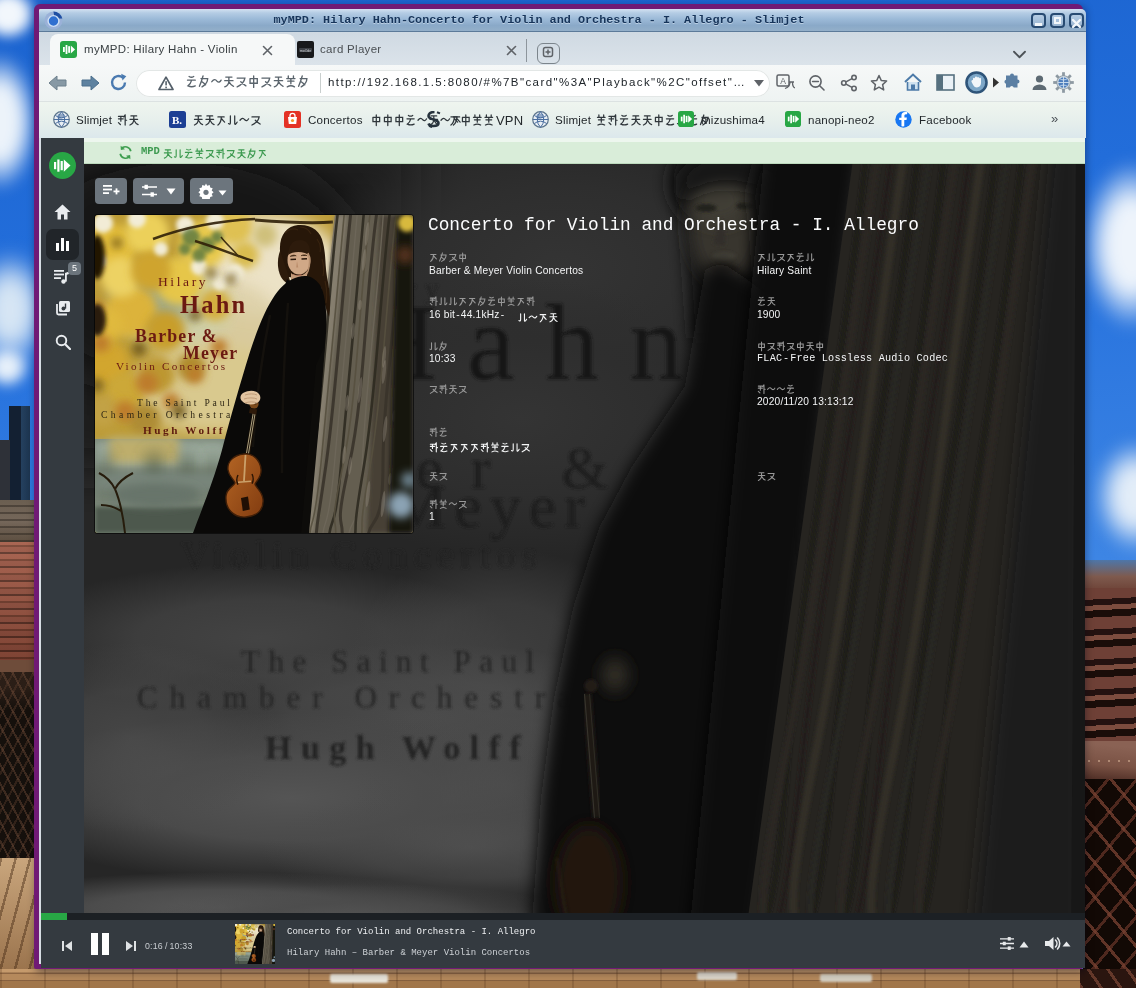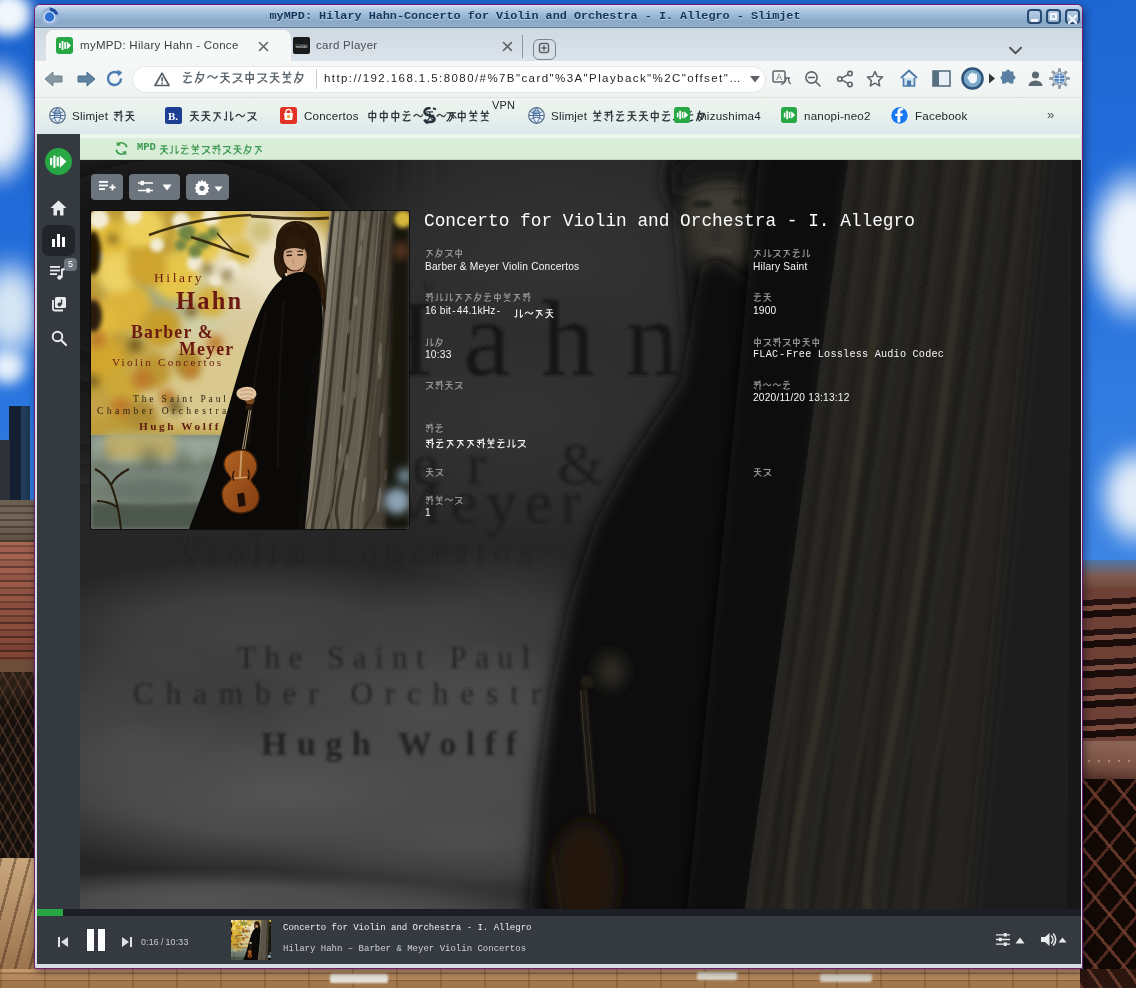--- a/index.html
+++ b/index.html
@@ -48,21 +48,21 @@
  repeating-linear-gradient(50deg,rgba(122,66,50,.75) 0 3px,transparent 3px 22px),
  repeating-linear-gradient(-50deg,rgba(98,50,38,.75) 0 3px,transparent 3px 22px)"></div>
 
 <div class="abs" style="left:0;top:969px;width:1136px;height:19px;background:#b08257;background-image:
  repeating-linear-gradient(90deg,rgba(70,40,18,.2) 0 2px,transparent 2px 44px),linear-gradient(180deg,#c59a6c 0 3px,rgba(40,20,8,.25) 4px 5px,#b5895c 5px 11px,rgba(40,20,8,.3) 11px 12px,#a1764a 12px 19px)"></div>
 <div class="abs" style="left:330px;top:974px;width:58px;height:9px;background:#e8e4da;border-radius:2px;filter:blur(1px)"></div>
 <div class="abs" style="left:697px;top:972px;width:40px;height:8px;background:#ded8cc;border-radius:2px;filter:blur(1px)"></div>
 <div class="abs" style="left:820px;top:974px;width:52px;height:8px;background:#d5cfc2;border-radius:2px;filter:blur(1.2px)"></div>
 <div class="abs" style="left:1080px;top:969px;width:56px;height:19px;background:#2a150f;background-image:repeating-linear-gradient(55deg,rgba(140,80,60,.6) 0 3px,transparent 3px 16px)"></div>
 
-<div class="abs" style="left:34px;top:4px;width:1049px;height:965px;background:#d6dde3;border:1px solid #701a75;border-radius:6px 6px 2px 2px;box-shadow:2px 3px 9px rgba(0,0,20,.45)">
+<div class="abs" style="left:34px;top:4px;width:1049px;height:965px;background:#d6dde3;border:5px solid #701a75;border-radius:6px 6px 2px 2px;box-shadow:2px 3px 9px rgba(0,0,20,.45)">
 
 <div class="abs" style="left:0;top:0;width:1047px;height:23px;border-radius:5px 5px 0 0;background:linear-gradient(180deg,#d3e2f2 0%,#b4cce4 18%,#9cbad8 45%,#8aa9c8 75%,#93afc9 100%);border-bottom:1px solid #5c7a99">
  <svg class="abs" style="left:5px;top:2px" width="19" height="19" viewBox="0 0 19 19">
    <circle cx="9.5" cy="9.5" r="9" fill="#9ab1d8"></circle>
    <path d="M9.5,.5 A9,9 0 0 1 18.3,7.5 L10.5,7.7 Z" fill="#1f4fa3"></path>
    <circle cx="9.5" cy="10" r="5.4" fill="#2f6fd0" stroke="#cfe0f5" stroke-width="1.4"></circle>
  </svg>
  <div class="abs" style="left:0;top:4px;width:1000px;text-align:center;font-family:'Liberation Mono',monospace;font-weight:bold;font-size:11.8px;color:#16345a;text-shadow:0 1px 0 rgba(230,240,250,.5)">myMPD: Hilary Hahn-Concerto for Violin and Orchestra - I. Allegro - Slimjet</div>
  <div class="abs" style="right:40px;top:4px;width:15px;height:15px;border:2px solid #274a72;border-radius:4px;background:rgba(210,225,240,.25)">
         <div class="abs" style="left:2px;top:8px;width:7px;height:2.5px;background:#f2f6fa"></div>
@@ -81,21 +81,21 @@
  <div class="abs" style="left:11px;top:2px;width:245px;height:31px;background:#f6f8f8;border-radius:8px 8px 0 0"></div>
  <svg class="abs" style="left:21px;top:9px" width="17" height="17" viewBox="0 0 17 17">
         <rect width="17" height="17" rx="3" fill="#28a745"></rect>
         <g fill="#fff">
           <rect x="3" y="6" width="1.8" height="5"></rect>
           <rect x="5.6" y="4" width="1.8" height="9"></rect>
           <rect x="8.2" y="5.2" width="1.8" height="6.6"></rect>
           <path d="M10.8,4.5 L15,8.5 L10.8,12.5 Z"></path>
         </g>
       </svg>
- <div class="abs" style="left:45px;top:11px;width:170px;overflow:hidden;font-size:11.5px;color:#3a4043;letter-spacing:.3px;white-space:nowrap">myMPD: Hilary Hahn - Conce</div>
+ <div class="abs" style="left:45px;top:11px;width:170px;overflow:hidden;font-size:11.5px;color:#3a4043;letter-spacing:.3px;white-space:nowrap">myMPD: Hilary Hahn - Violin</div>
  <div class="abs" style="left:215px;top:11px;width:40px;height:14px;background:linear-gradient(90deg,rgba(246,248,248,0),#f6f8f8 70%)"></div>
  <svg class="abs" style="left:222px;top:12px" width="13" height="13" viewBox="0 0 13 13">
         <path d="M2.5,2.5 L10.5,10.5 M10.5,2.5 L2.5,10.5" stroke="#5f6368" stroke-width="1.6" stroke-linecap="round"></path>
       </svg>
  <svg class="abs" style="left:258px;top:9px" width="17" height="17" viewBox="0 0 17 17">
         <rect width="17" height="17" rx="2" fill="#18191b"></rect>
         <rect x="2" y="7" width="13" height="4" rx="1" fill="#3c3f44"></rect>
         <text x="8.5" y="10.6" font-size="3.4" fill="#cfd2d6" text-anchor="middle" font-family="Liberation Sans">moOde</text>
       </svg>
  <div class="abs" style="left:281px;top:11px;font-size:11.5px;color:#4a4f53;letter-spacing:.3px">card Player</div>
@@ -247,21 +247,21 @@
       <svg class="abs" style="left:387px;top:9px" width="17" height="17" viewBox="0 0 17 17">
         <path d="M8.5,1 C4,1 2.5,3 2.5,5 c0,4 10,3 10,7 0,2 -2,3 -5,3 -2.5,0 -4.5,-1 -5,-2.5" fill="none" stroke="#26323c" stroke-width="2.6"></path>
         <path d="M3,14.8 l3,1.4 M11,1.2 l3,1.2" stroke="#26323c" stroke-width="2"></path>
       </svg>
       <div class="abs" style="left:410px;top:10px"><svg width="46" height="14" viewBox="0 0 46 14" style="color:#30373c;vertical-align:-2px;overflow:visible">
           <use href="#k0" transform="translate(0.5,0.5) scale(0.958)"></use>
           <use href="#k7" transform="translate(12.0,0.5) scale(0.958)"></use>
           <use href="#k8" transform="translate(23.5,0.5) scale(0.958)"></use>
           <use href="#k8" transform="translate(35.0,0.5) scale(0.958)"></use>
         </svg></div>
-      <div class="abs" style="left:457px;top:1px;font-size:11px;color:#23282c;letter-spacing:.2px">VPN</div>
+      <div class="abs" style="left:457px;top:11px;font-size:13px;color:#23282c;letter-spacing:.2px">VPN</div>
       <svg class="abs" style="left:493px;top:9px" width="17" height="17" viewBox="0 0 17 17">
         <circle cx="8.5" cy="8.5" r="7.8" fill="#e8eef4" stroke="#5b748c" stroke-width="1.2"></circle>
         <path d="M1,8.5 h15 M8.5,0.7 a11,11 0 0 1 0,15.6 M8.5,0.7 a11,11 0 0 0 0,15.6 M2.5,4.5 a9,9 0 0 0 12,0 M2.5,12.5 a9,9 0 0 1 12,0" fill="none" stroke="#4a6fa0" stroke-width="1"></path>
         <path d="M5,3 a7,7 0 0 1 7,1 l-2,3 -4,1 -2,-2 Z" fill="#4a6fa0" opacity=".55"></path>
       </svg>
       <div class="abs" style="left:516px;top:11px;font-size:11.6px;color:#23282c;letter-spacing:.2px">Slimjet </div>
       <div class="abs" style="left:557px;top:10px"><svg width="115" height="14" viewBox="0 0 115 14" style="color:#30373c;vertical-align:-2px;overflow:visible">
           <use href="#k8" transform="translate(0.5,0.5) scale(0.958)"></use>
           <use href="#k6" transform="translate(12.0,0.5) scale(0.958)"></use>
           <use href="#k5" transform="translate(23.5,0.5) scale(0.958)"></use>

